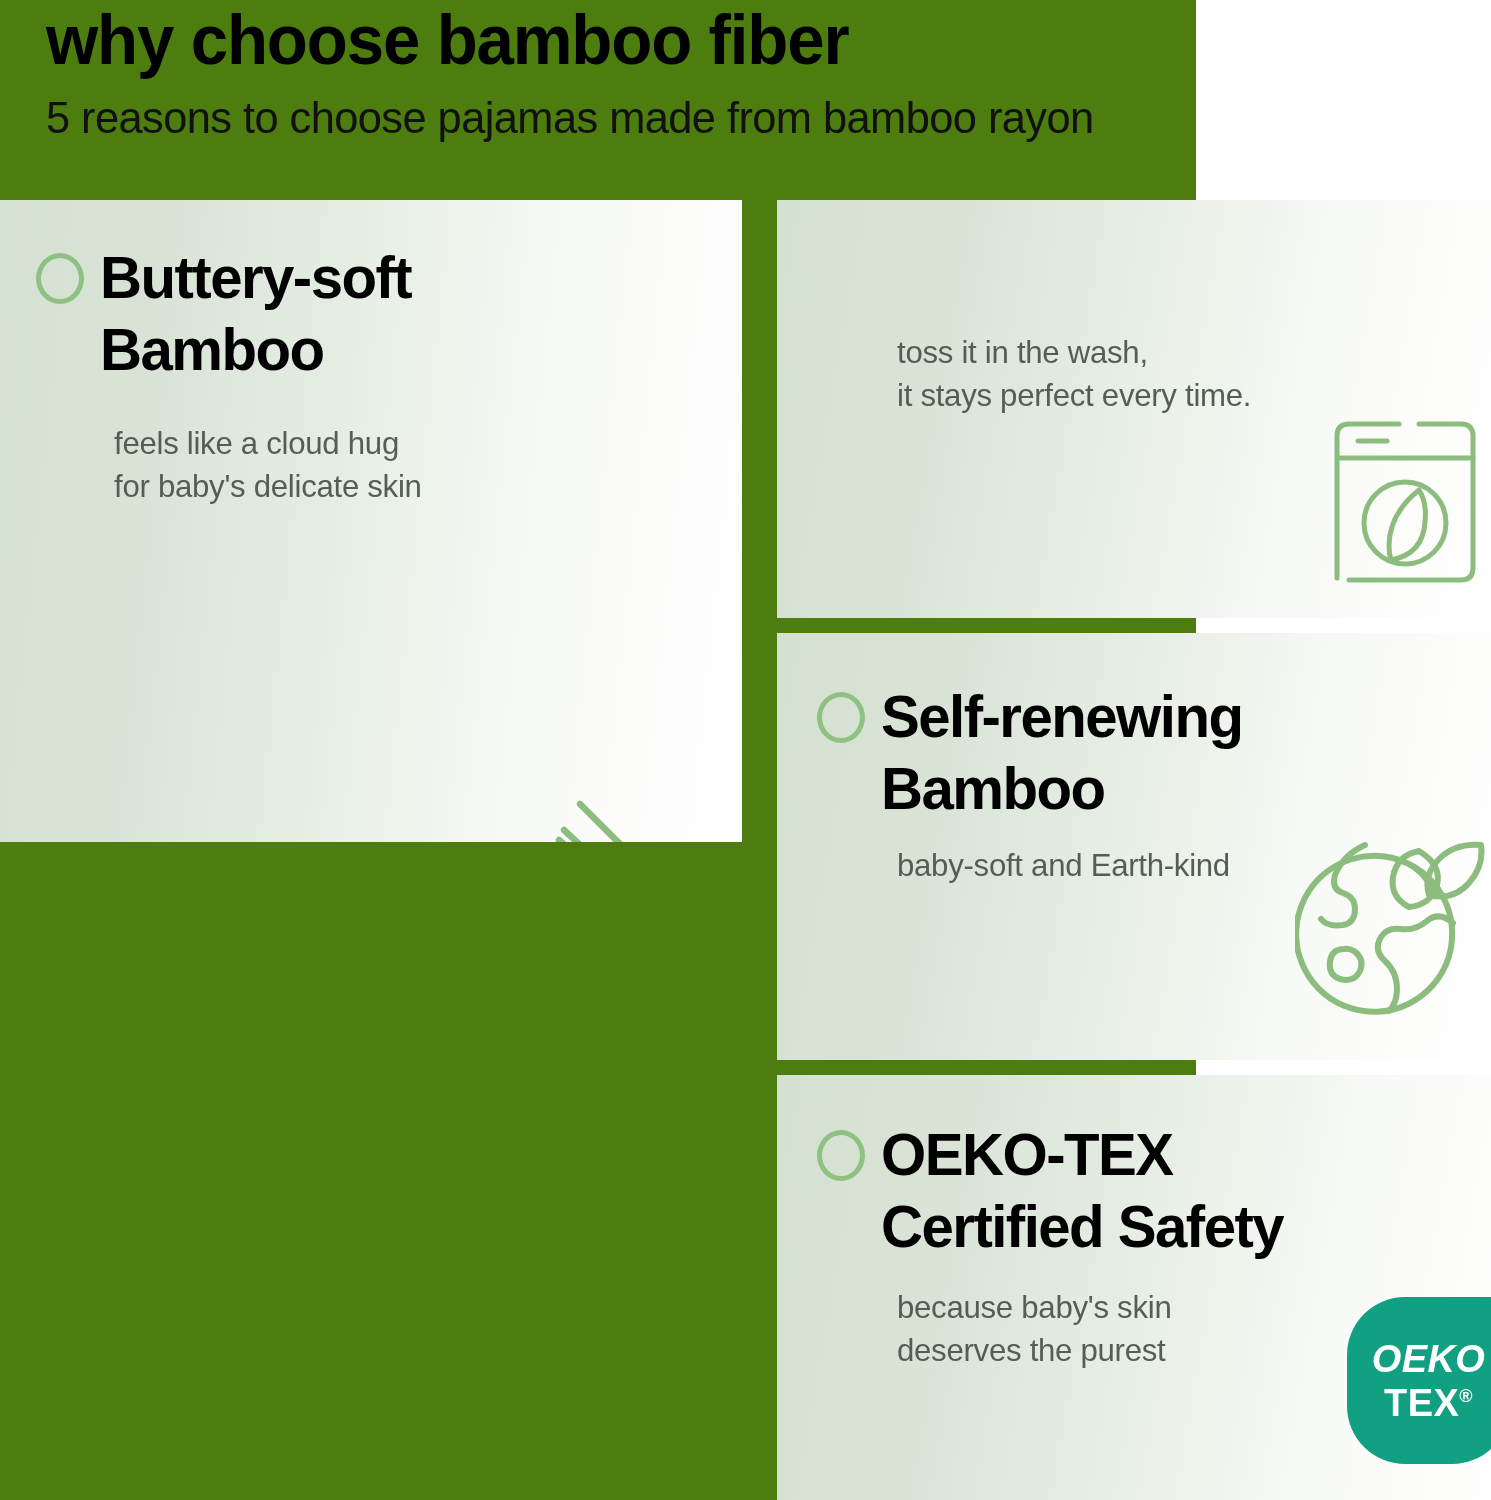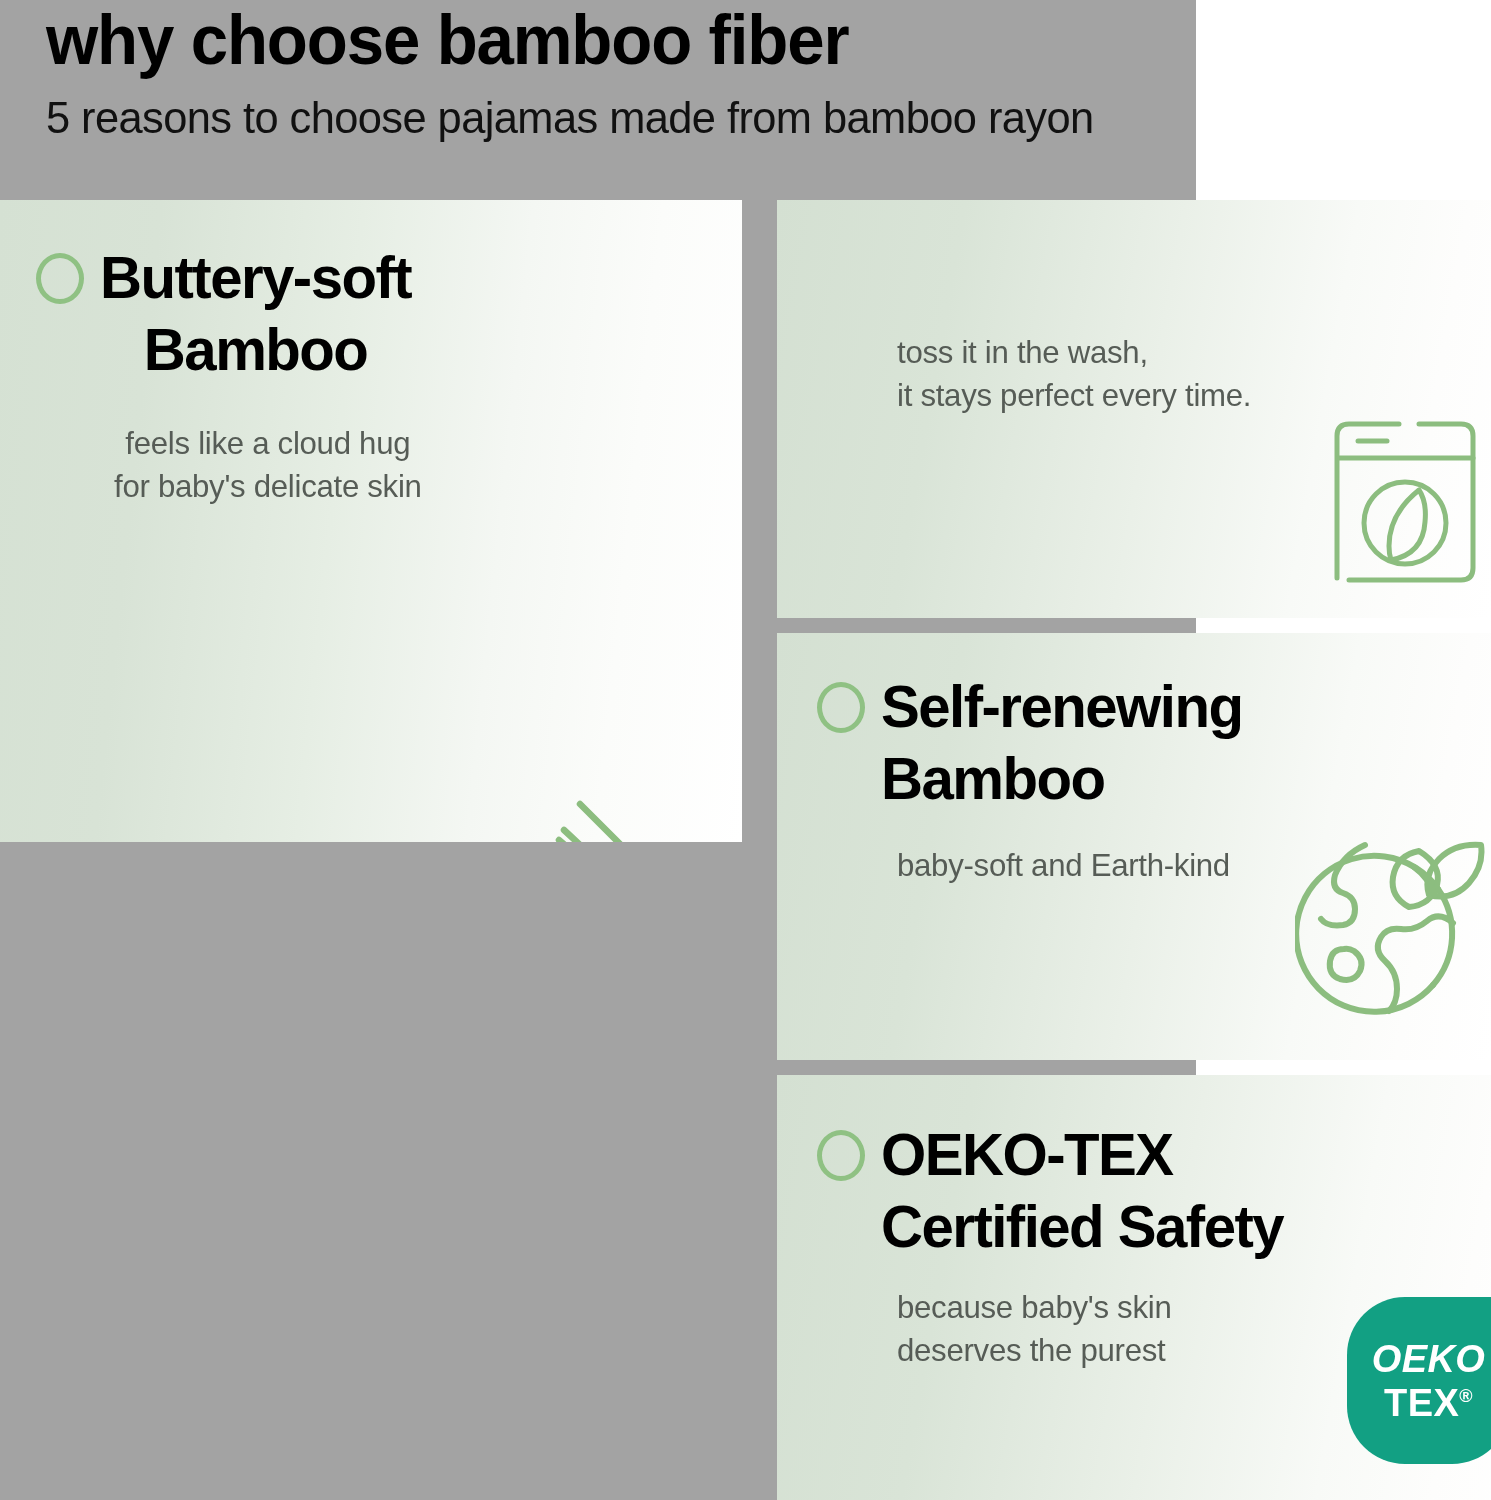--- a/index.html
+++ b/index.html
@@ -12,21 +12,21 @@
     height: 1500px;
     font-family: "Liberation Sans", sans-serif;
     -webkit-font-smoothing: antialiased;
     overflow: hidden;
   }
 
   .page {
     position: relative;
     width: 1196px;
     height: 1500px;
-    background: #a3a3a3;
+    background: #4d7c0f;
   }
 
   
   .header {
     position: absolute;
     left: 0;
     top: 0;
     width: 1491px;
     height: 180px;
     padding: 0;
@@ -133,21 +133,21 @@
 </head>
 <body>
 
 <div class="page">
 
   <div class="header">
     <div class="headline">why choose bamboo fiber</div>
     <div class="subheadline">5 reasons to choose pajamas made from bamboo rayon</div>
   </div>
 
-  <div class="card left" style="left:0; top:200px; width:742px; height:642px;text-align:center;">
+  <div class="card left" style="left:0; top:200px; width:742px; height:642px;">
     <div class="card-head" style="left:36px; top:42px;">
       <div class="bullet-ring"></div>
       <div class="card-title">Buttery-soft
 Bamboo</div>
     </div>
     <div class="card-sub" style="left:114px; top:222px;">feels like a cloud hug
 for baby's delicate skin</div>
 
     <svg class="icon-art" style="left:496px; top:592px;" width="228" height="170" viewBox="0 0 228 170" fill="none" stroke="#8cbd7f" stroke-width="6.5" stroke-linecap="round" stroke-linejoin="round">
       <path d="M84 12 L144 72 q16 16 4 28 q-12 12 -27 -3 L63 48"></path>
@@ -166,21 +166,21 @@
       <path d="M12 160 V18 q0 -12 12 -12 H74"></path>
       <path d="M94 6 H136 q12 0 12 12 V150 q0 12 -12 12 H24"></path>
       <path d="M14 40 H148"></path>
       <path d="M33 23 H62"></path>
       <circle cx="80" cy="105" r="41"></circle>
       <path d="M94 72 q-30 24 -30 56 q0 8 2 14 q32 -6 34 -38 q2 -20 -6 -32 Z"></path>
     </svg>
   </div>
 
   <div class="card" style="left:777px; top:633px; width:714px; height:427px;">
-    <div class="card-head" style="left:40px; top:38px;">
+    <div class="card-head" style="left:40px; top:48px;">
       <div class="bullet-ring"></div>
       <div class="card-title">Self-renewing
 Bamboo</div>
     </div>
     <div class="card-sub" style="left:120px; top:211px;">baby-soft and Earth-kind</div>
 
     <svg class="icon-art" style="left:518px; top:190px;" width="190" height="195" viewBox="0 0 190 195" fill="none" stroke="#8cbd7f" stroke-width="6" stroke-linecap="round" stroke-linejoin="round">
       <path d="M143 66 a78 78 0 1 0 -5 96"></path>
       <path d="M138 162 a78 78 0 0 0 5 -96"></path>
       <path d="M70 22 q-22 10 -30 30 q-4 14 8 18 q12 4 12 16 q0 14 -12 16 q-16 2 -22 -6"></path>

